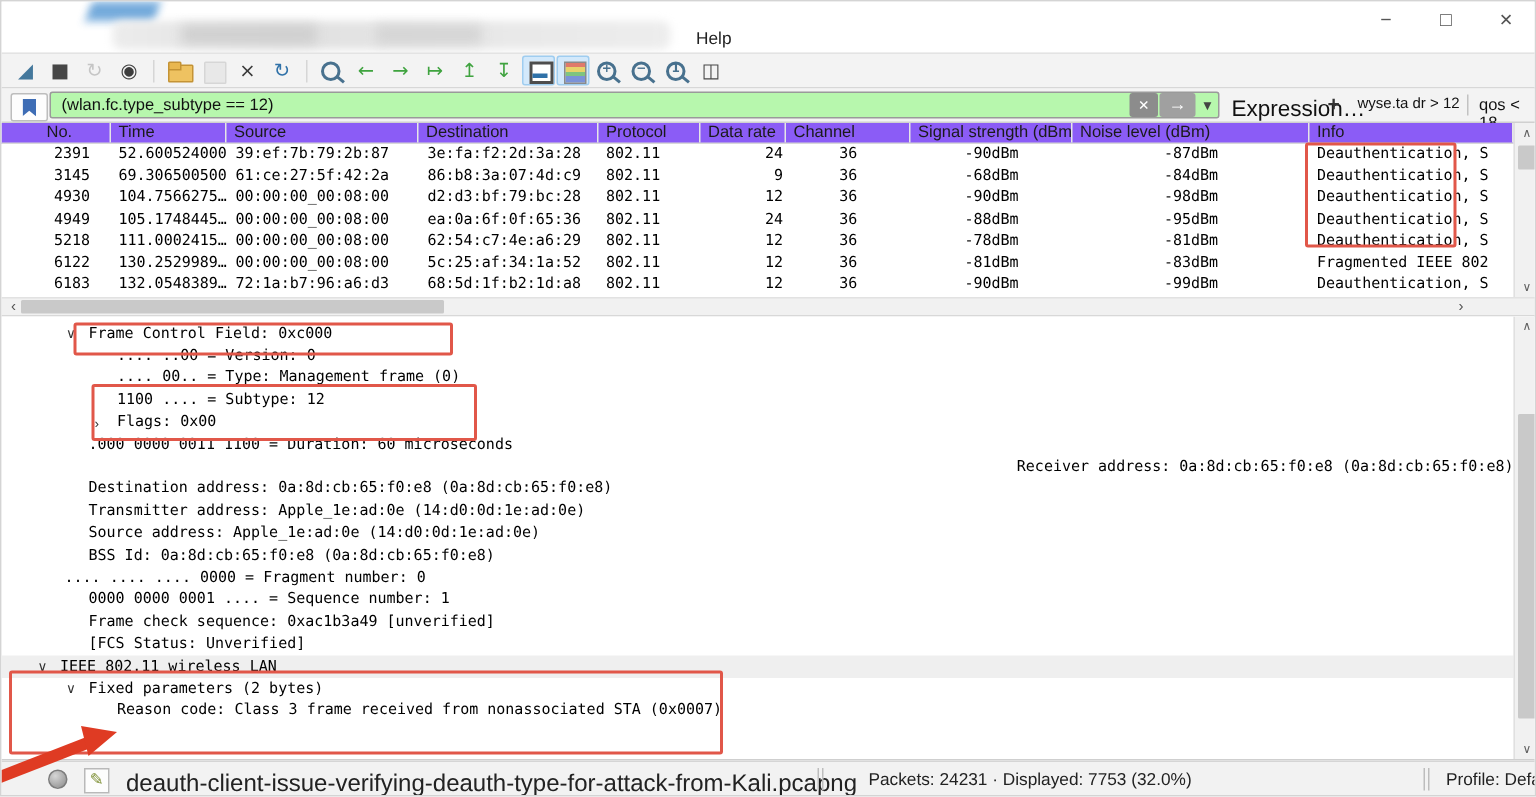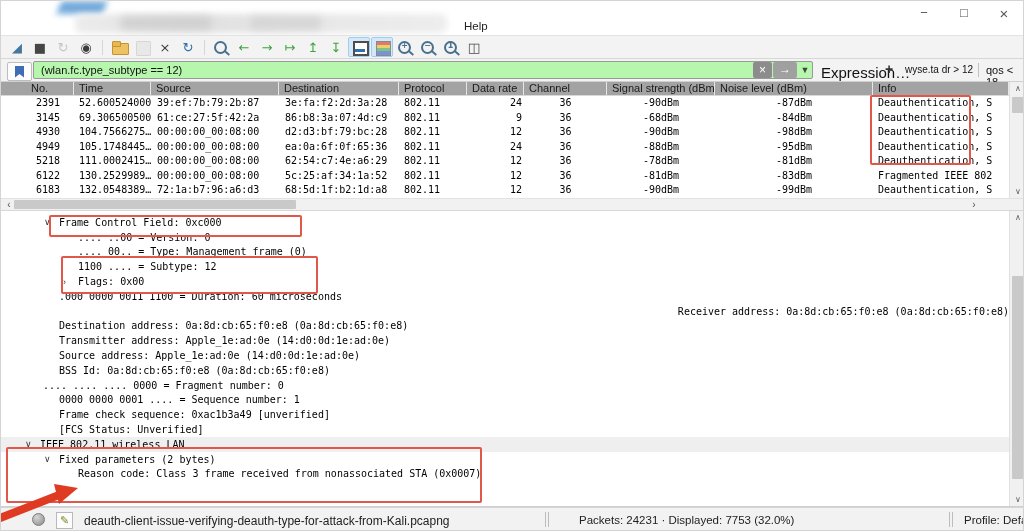--- a/index.html
+++ b/index.html
@@ -46,21 +46,21 @@
   .f-clear{width:19px;height:16px;background:#8c8c8c;color:#fff;font-size:12px;line-height:16px;text-align:center;border-radius:2px;margin-right:1px;}
   .f-apply{width:24px;height:16px;background:#a0a0a0;color:#fff;font-size:12px;line-height:15px;text-align:center;border-radius:2px;margin-right:1px;}
   .f-drop{width:14px;height:16px;color:#444;font-size:9px;line-height:16px;text-align:center;}
   .expr{position:absolute;left:820px;top:5px;font-size:15px;color:#111;}
   .f-plus{position:absolute;left:884px;top:2px;font-size:14px;font-weight:700;color:#333;}
   .sf1{position:absolute;left:904px;top:5px;font-size:10px;color:#111;}
   .fsep{position:absolute;left:977px;top:4px;width:1px;height:14px;background:#c2c2c2;}
   .sf2{position:absolute;left:985px;top:5px;font-size:11px;color:#111;}
   
   .packetlist{position:absolute;left:0;top:81px;width:1024px;height:116px;background:#fff;}
-  .pl-header{position:absolute;left:0;top:0;width:1008px;height:14px;background:#a3a3a3;border-bottom:1px solid #d8d8d8;box-sizing:border-box;}
+  .pl-header{position:absolute;left:0;top:0;width:1008px;height:14px;background:#8b5cf6;border-bottom:1px solid #d8d8d8;box-sizing:border-box;}
   .pl-header,.pl-row{display:grid;grid-template-columns:73px 77px 128px 120px 68px 57px 83px 108px 158px 1fr;}
   .pl-hcell{font-size:11px;color:#1a1a1a;padding-left:5px;border-right:1px solid #e6e6e6;overflow:hidden;white-space:nowrap;line-height:13px;}
   .pl-rows{position:absolute;left:0;top:14px;width:1008px;}
   .pl-row{height:14.5px;line-height:14.5px;}
   .pc{font-family:"DejaVu Sans Mono",monospace;font-size:10px;color:#000;white-space:pre;overflow:hidden;padding-left:5px;}
   .c-no{padding-left:35px;}
   .c-src,.c-dst{padding-left:6px;}
   .c-rate{text-align:right;padding-left:0;padding-right:2px;}
   .c-chan,.c-sig,.c-noise{text-align:center;padding-left:0;}
   
@@ -81,21 +81,21 @@
   .dline.selected{background:#efefef;}
   .tri{display:inline-block;width:15px;flex:0 0 15px;font-size:9px;color:#333;text-align:left;}
   .dtxt{font-family:"DejaVu Sans Mono",monospace;font-size:10px;color:#000;white-space:pre;}
   
   .ann-box{position:absolute;border:2px solid #e15749;border-radius:2px;pointer-events:none;z-index:40;}
   .ann-arrow{position:absolute;left:0;top:0;width:1024px;height:531px;pointer-events:none;z-index:50;}
   
   .statusbar{position:absolute;left:0;top:506px;width:1024px;height:25px;background:#f2f2f2;border-top:1px solid #d5d5d5;box-sizing:border-box;}
   .status-circle{position:absolute;left:31px;top:5px;width:13px;height:13px;border-radius:50%;background:radial-gradient(circle at 35% 30%,#d6d6d6,#8a8a8a);border:1px solid #7c7c7c;box-sizing:border-box;}
   .status-note{position:absolute;left:55px;top:4px;width:15px;height:15px;background:#fdfdfd;border:1px solid #b9b9b9;font-size:11px;line-height:14px;text-align:center;color:#7a8c2e;}
-  .status-file{position:absolute;left:83px;top:6px;font-size:12px;color:#222;white-space:nowrap;}
+  .status-file{position:absolute;left:83px;top:6px;font-size:16px;color:#222;white-space:nowrap;}
   .vsep{position:absolute;top:4px;width:1px;height:15px;background:#bdbdbd;}
   .vsep::after{content:"";position:absolute;left:3px;top:0;width:1px;height:15px;background:#bdbdbd;}
   .sep-a{left:544px;} .sep-b{left:948px;}
   .status-packets{position:absolute;left:578px;top:6px;font-size:11.5px;color:#222;white-space:nowrap;}
   .status-profile{position:absolute;left:963px;top:6px;font-size:11.5px;color:#222;white-space:nowrap;}
 </style>
 </head>
 <body>
 
 <div class="screen" data-name="wireshark-window">

